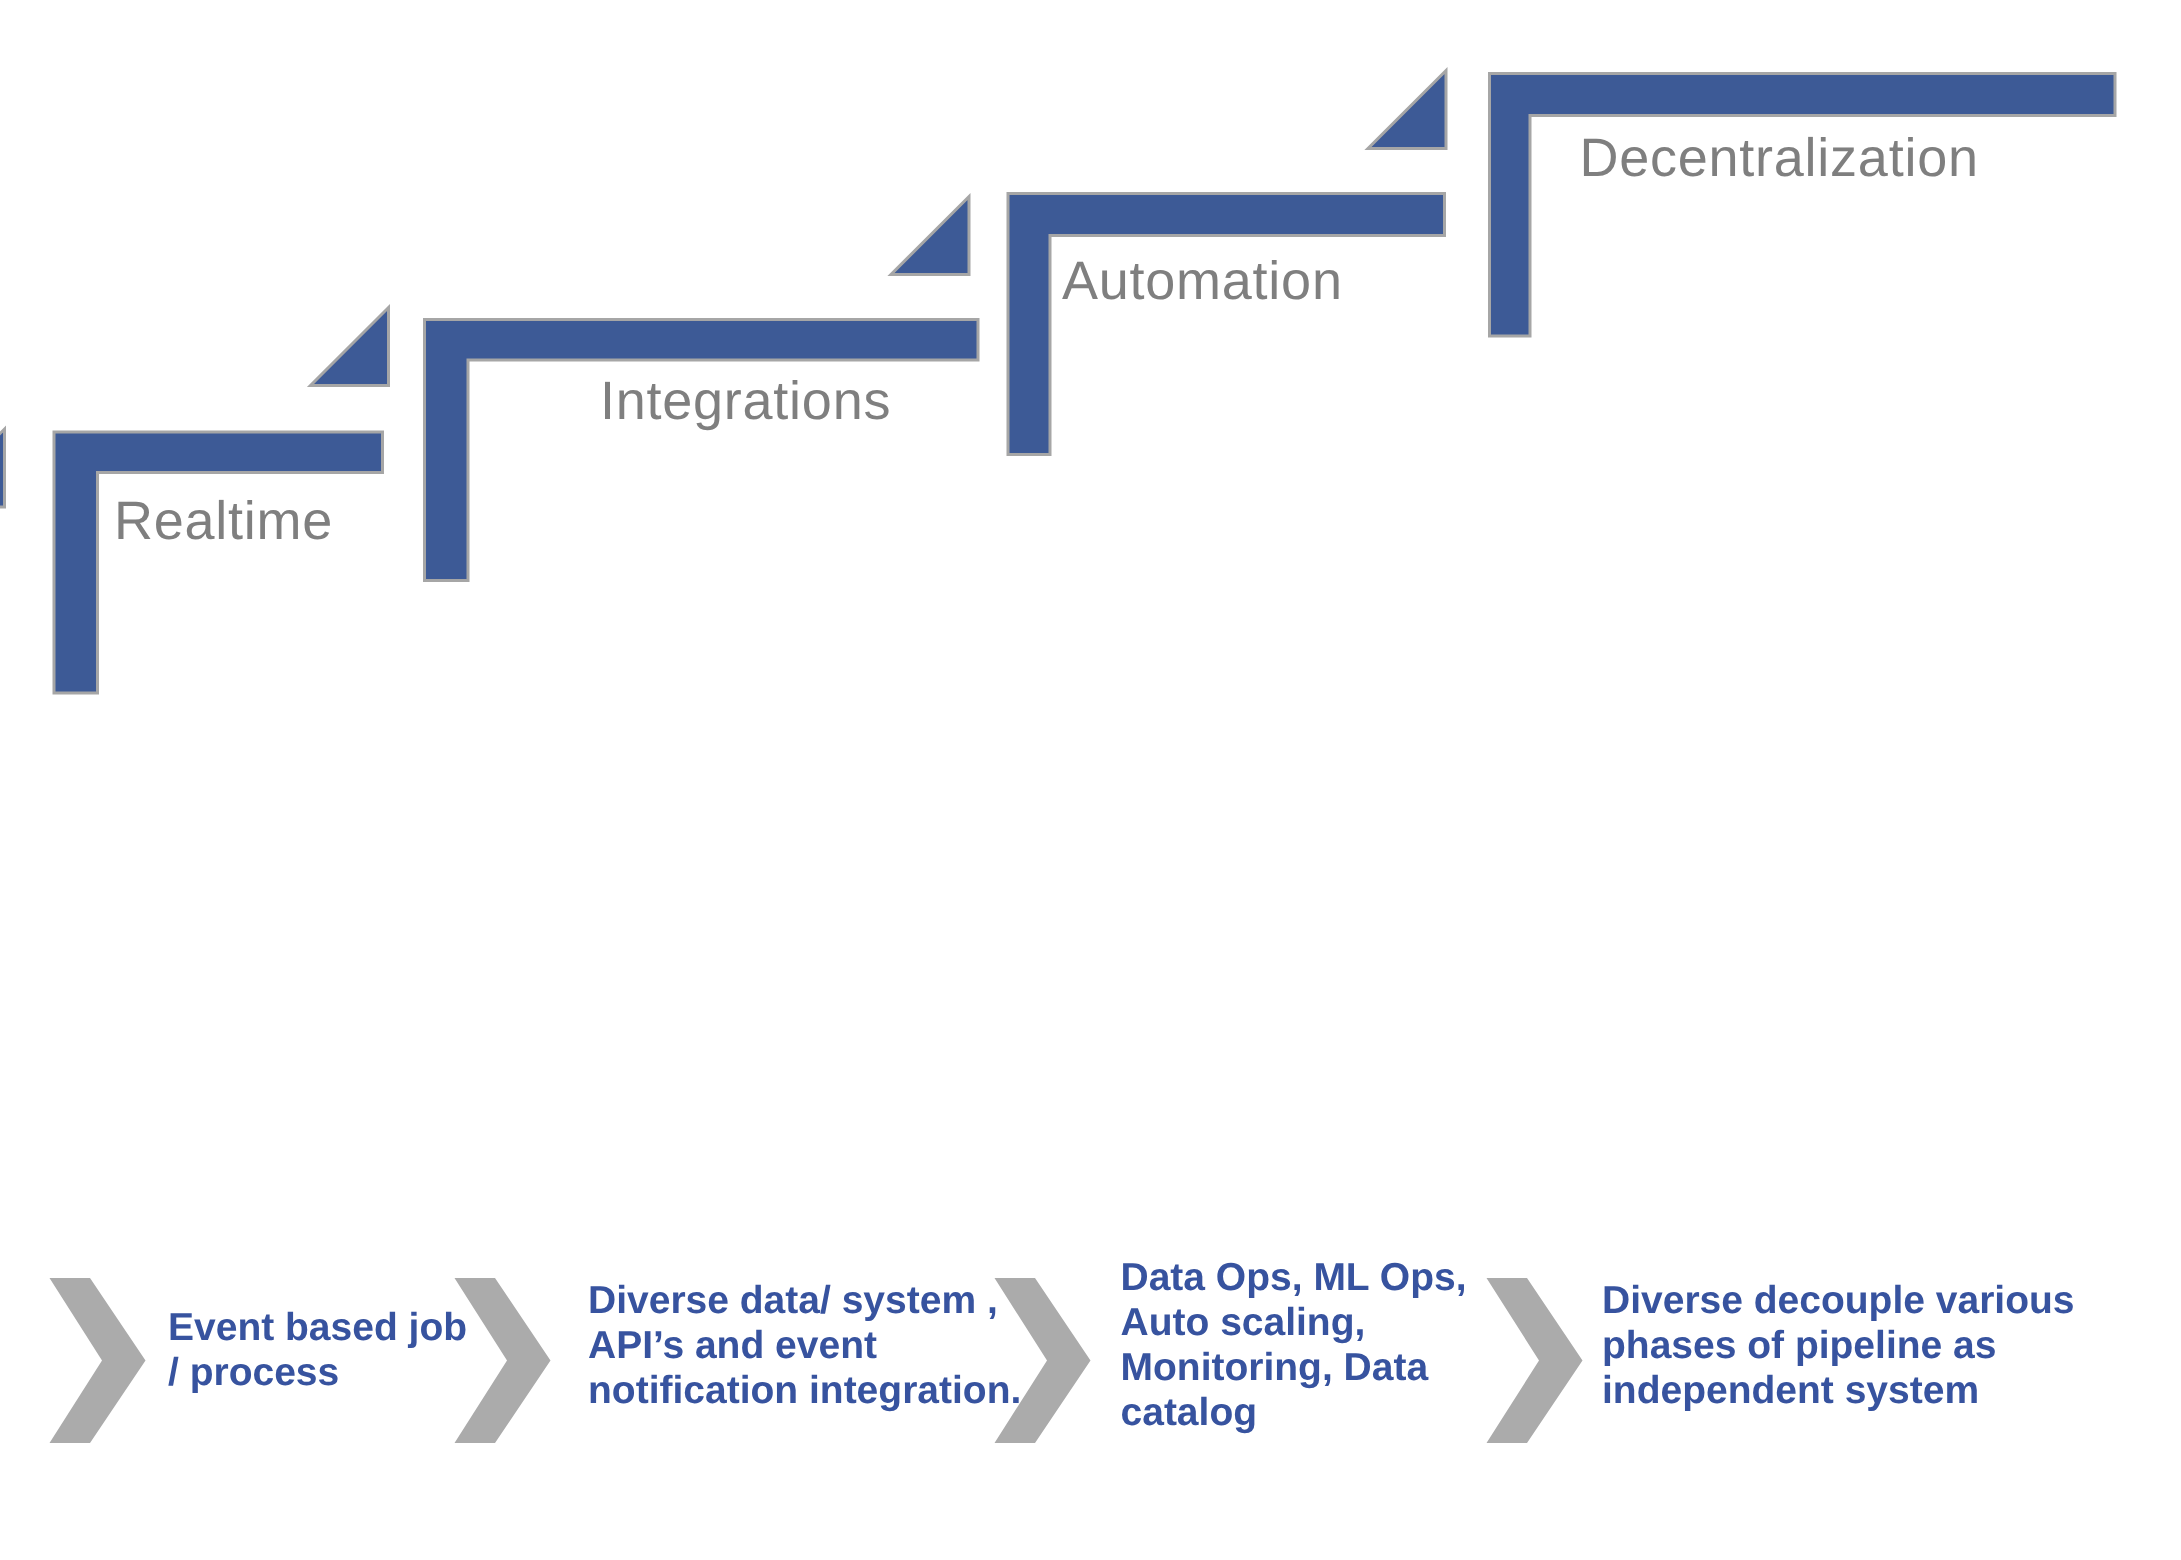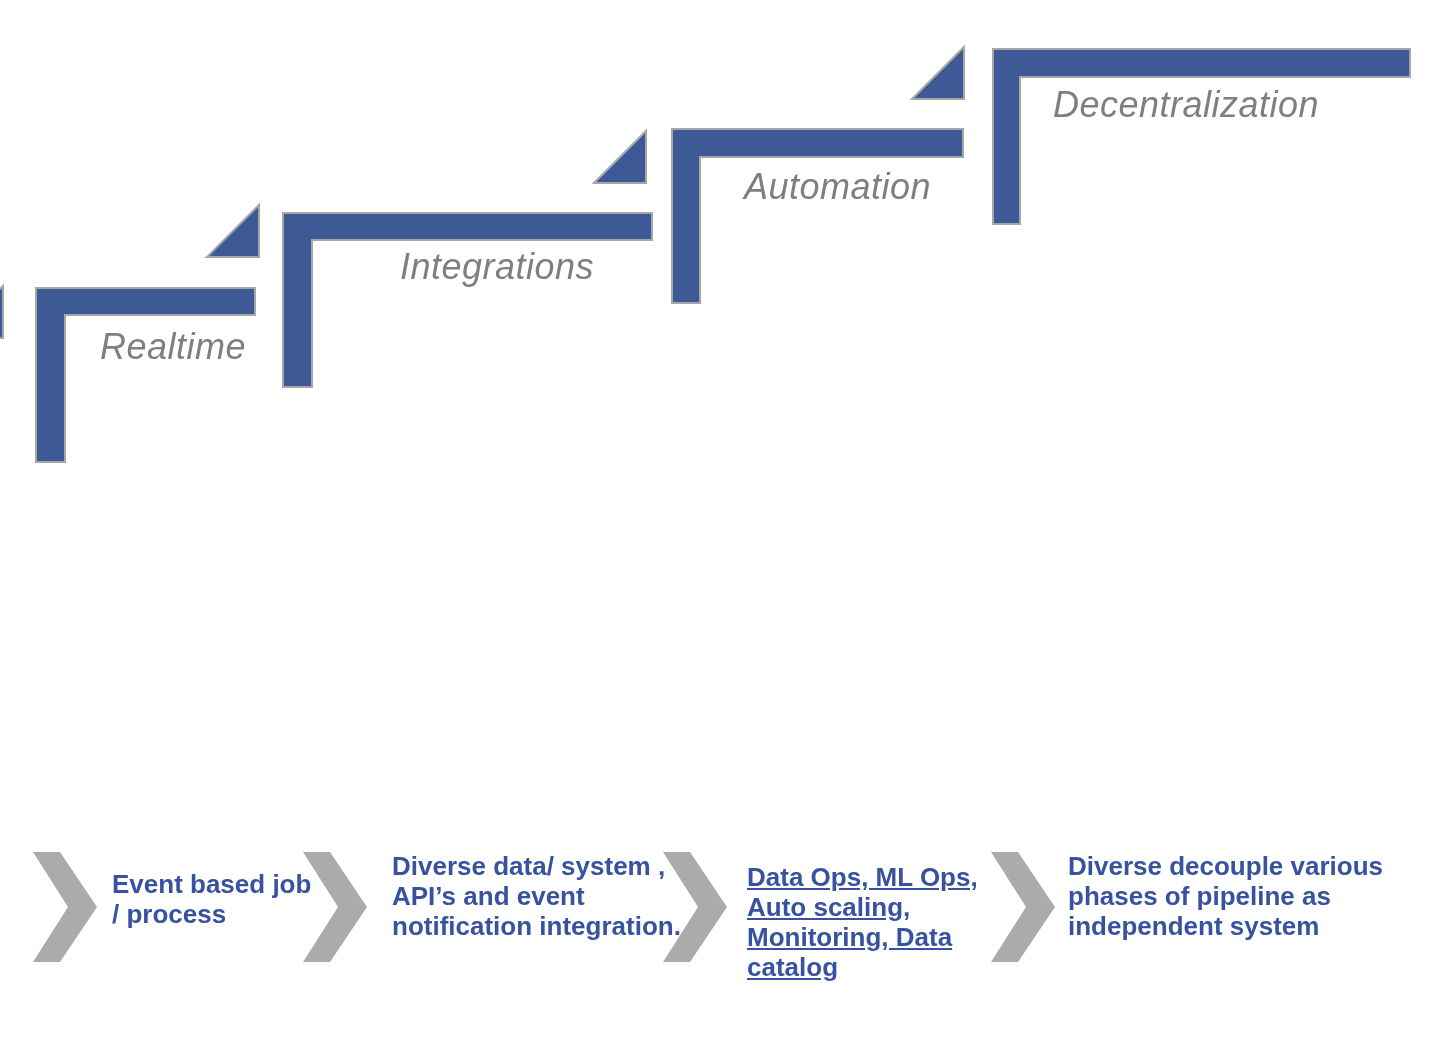--- a/index.html
+++ b/index.html
@@ -28,21 +28,20 @@
   .chevron polygon {
     fill: var(--chevron_gray, #ABABAB);
   }
 
   .step-label {
     font-size: 36px;
     line-height: 36px;
     color: var(--step_label_gray, #7F7F7F);
     white-space: nowrap;
     letter-spacing: 0.5px;
-    font-style: italic;
   }
 
   .desc {
     font-size: 26px;
     line-height: 30px;
     font-weight: 600;
     color: var(--body_text_blue, #37539F);
     white-space: nowrap;
   }
 </style>
@@ -52,21 +51,21 @@
 <div class="canvas">
 
   <svg class="abs triangle" style="left:-51px; top:284px;" width="56" height="56" viewBox="0 0 56 56">
     <polygon points="2,54 54,54 54,2"></polygon>
   </svg>
 
   <div class="abs" style="left:0; top:0;">
     <svg class="abs bracket" style="left:34px; top:286px;" width="223" height="178" viewBox="0 0 223 178">
       <polygon points="2,2 221,2 221,29 31,29 31,176 2,176"></polygon>
     </svg>
-    <div class="abs step-label" style="left:100px; top:329px;text-align:right;">Realtime</div>
+    <div class="abs step-label" style="left:76px; top:329px;text-align:right;">Realtime</div>
   </div>
 
   <svg class="abs triangle" style="left:205px; top:203px;" width="56" height="56" viewBox="0 0 56 56">
     <polygon points="2,54 54,54 54,2"></polygon>
   </svg>
 
   <div class="abs" style="left:0; top:0;">
     <svg class="abs bracket" style="left:281px; top:211px;" width="373" height="178" viewBox="0 0 373 178">
       <polygon points="2,2 371,2 371,29 31,29 31,176 2,176"></polygon>
     </svg>
@@ -74,21 +73,21 @@
   </div>
 
   <svg class="abs triangle" style="left:592px; top:129px;" width="56" height="56" viewBox="0 0 56 56">
     <polygon points="2,54 54,54 54,2"></polygon>
   </svg>
 
   <div class="abs" style="left:0; top:0;">
     <svg class="abs bracket" style="left:670px; top:127px;" width="295" height="178" viewBox="0 0 295 178">
       <polygon points="2,2 293,2 293,30 30,30 30,176 2,176"></polygon>
     </svg>
-    <div class="abs step-label" style="left:744px; top:169px;">Automation</div>
+    <div class="abs step-label" style="left:708px; top:169px;">Automation</div>
   </div>
 
   <svg class="abs triangle" style="left:910px; top:45px;" width="56" height="56" viewBox="0 0 56 56">
     <polygon points="2,54 54,54 54,2"></polygon>
   </svg>
 
   <div class="abs" style="left:0; top:0;">
     <svg class="abs bracket" style="left:991px; top:47px;" width="421" height="179" viewBox="0 0 421 179">
       <polygon points="2,2 419,2 419,30 29,30 29,177 2,177"></polygon>
     </svg>
@@ -113,21 +112,21 @@
       <div>Diverse data/ system ,</div>
       <div>API’s and event</div>
       <div>notification integration.</div>
     </div>
   </div>
 
   <div class="abs" style="left:0; top:0;">
     <svg class="abs chevron" style="left:663px; top:852px;" width="64" height="110" viewBox="0 0 64 110">
       <polygon points="0,0 27,0 64,55 27,110 0,110 35,55"></polygon>
     </svg>
-    <div class="abs desc" style="left:747px; top:862px;text-decoration:underline;">
+    <div class="abs desc" style="left:747px; top:836px;">
       <div>Data Ops, ML Ops,</div>
       <div>Auto scaling,</div>
       <div>Monitoring, Data</div>
       <div>catalog</div>
     </div>
   </div>
 
   <div class="abs" style="left:0; top:0;">
     <svg class="abs chevron" style="left:991px; top:852px;" width="64" height="110" viewBox="0 0 64 110">
       <polygon points="0,0 27,0 64,55 27,110 0,110 35,55"></polygon>

